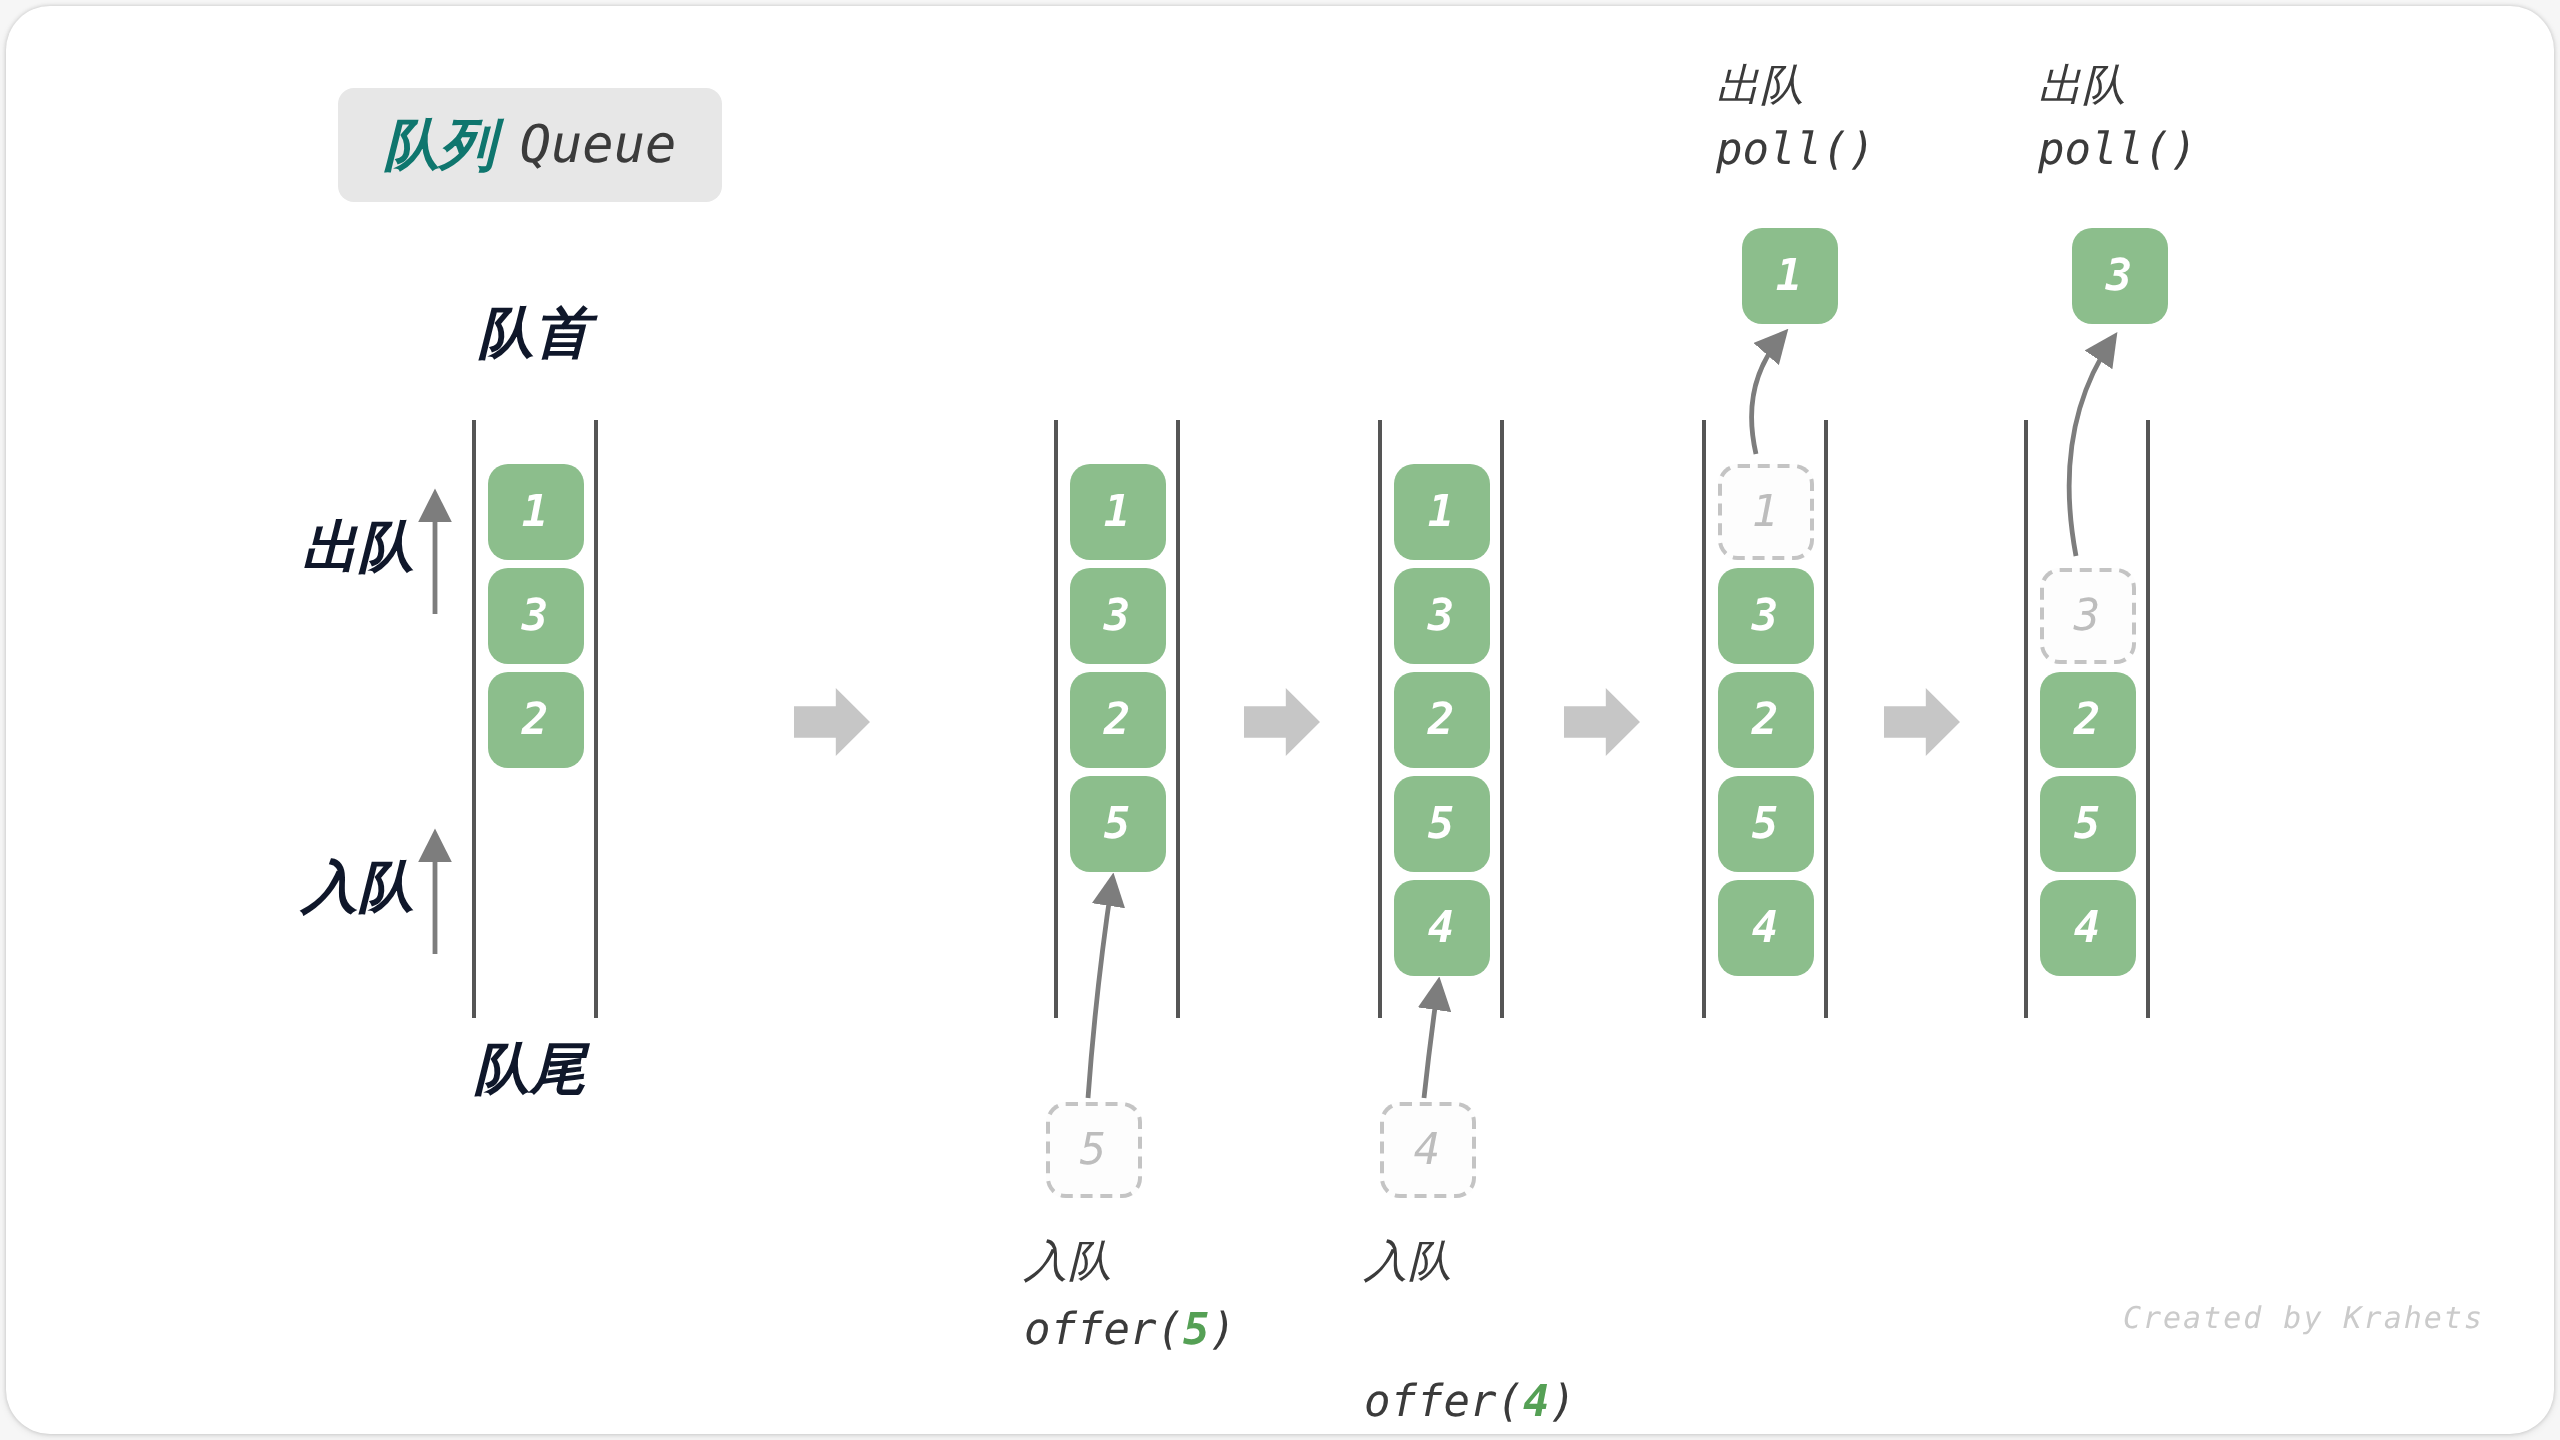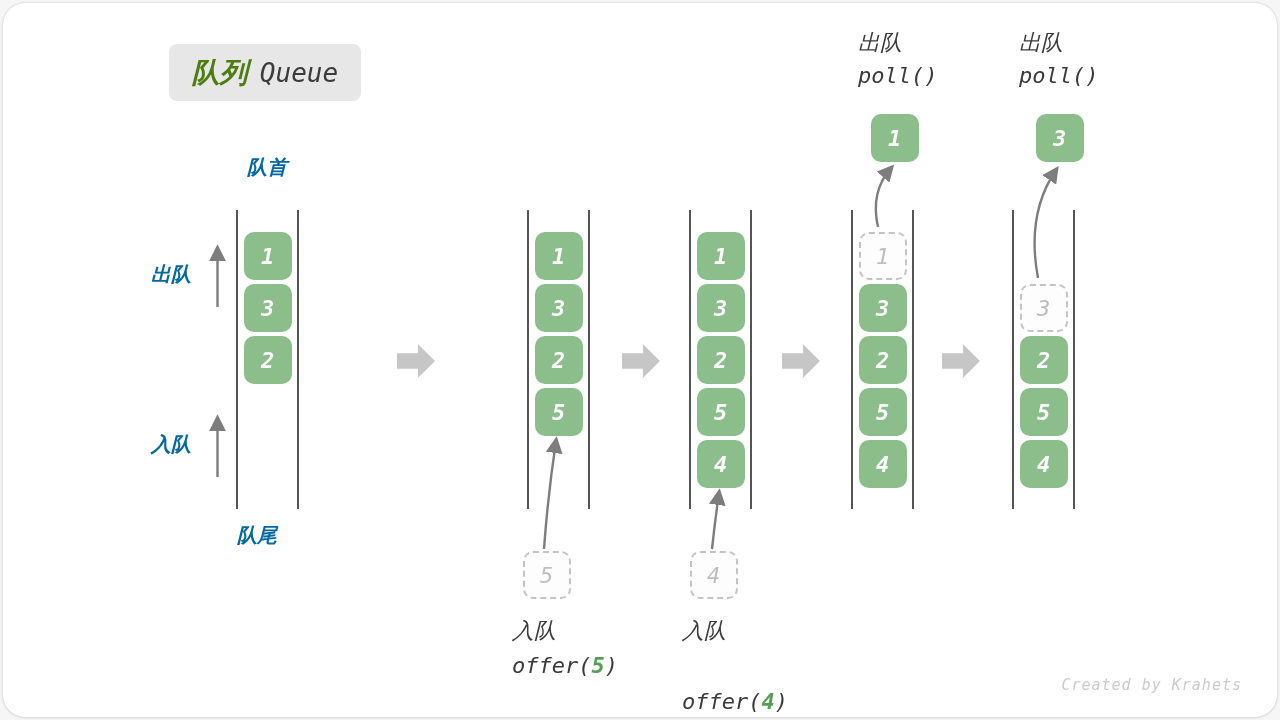--- a/index.html
+++ b/index.html
@@ -11,24 +11,24 @@
   .card{
     position:absolute;inset:3px;background:#ffffff;border-radius:22px;
     box-shadow:0 0 2px rgba(0,0,0,.18),0 1px 4px rgba(0,0,0,.08);
   }
   .abs{position:absolute;font-style:italic;}
   
   .badge{
     left:169px;top:44px;width:192px;height:57px;background:#e7e7e7;border-radius:8px;
     display:flex;align-items:center;justify-content:center;gap:12px;
   }
-  .badge-zh{font-size:28px;font-weight:700;color:#4d7c0f;}
+  .badge-zh{font-size:28px;font-weight:700;color:#0f766e;}
   .badge-en{font-family:"DejaVu Sans Mono",monospace;font-size:26px;color:#3b3b3b;}
   
-  .zh-bold{font-size:20px;font-weight:700;color:#0369a1;line-height:26px;white-space:nowrap;}
+  .zh-bold{font-size:28px;font-weight:700;color:#0f172a;line-height:26px;white-space:nowrap;}
   .zh-med{font-size:22px;font-weight:500;color:#3b3b3b;line-height:26px;white-space:nowrap;}
   .code{font-family:"DejaVu Sans Mono",monospace;font-size:22px;color:#3b3b3b;line-height:28px;white-space:nowrap;}
   .code .arg{font-weight:700;}
   
   .wall{width:2px;background:#555555;}
   .cell{
     width:48px;height:48px;border-radius:10px;background:#8cbe8c;
     color:#ffffff;font-size:22px;font-weight:700;
     font-family:"DejaVu Sans Mono",monospace;
     display:flex;align-items:center;justify-content:center;box-sizing:border-box;
@@ -121,13 +121,13 @@
   <g id="arrow-group" stroke="#7d7d7d" stroke-width="2.4" fill="none">
       <path d="M544,549 Q548,494 556,441" marker-end="url(#ah)"></path>
       <path d="M712,549 Q715,521 719,493" marker-end="url(#ah)"></path>
       <path d="M878,227 Q870,192 891,168" marker-end="url(#ah)"></path>
       <path d="M1038,278 Q1026,214 1056,170" marker-end="url(#ah)"></path>
       <path d="M217.5,307 L217.5,249" marker-end="url(#ah)"></path>
       <path d="M217.5,477 L217.5,419" marker-end="url(#ah)"></path>
     </g>
 </svg>
 
-<div class="abs watermark" style="right:38px;top:676px;">Created by Krahets</div>
+<div class="abs watermark" style="right:38px;top:650px;">Created by Krahets</div>
 
 </body></html>

